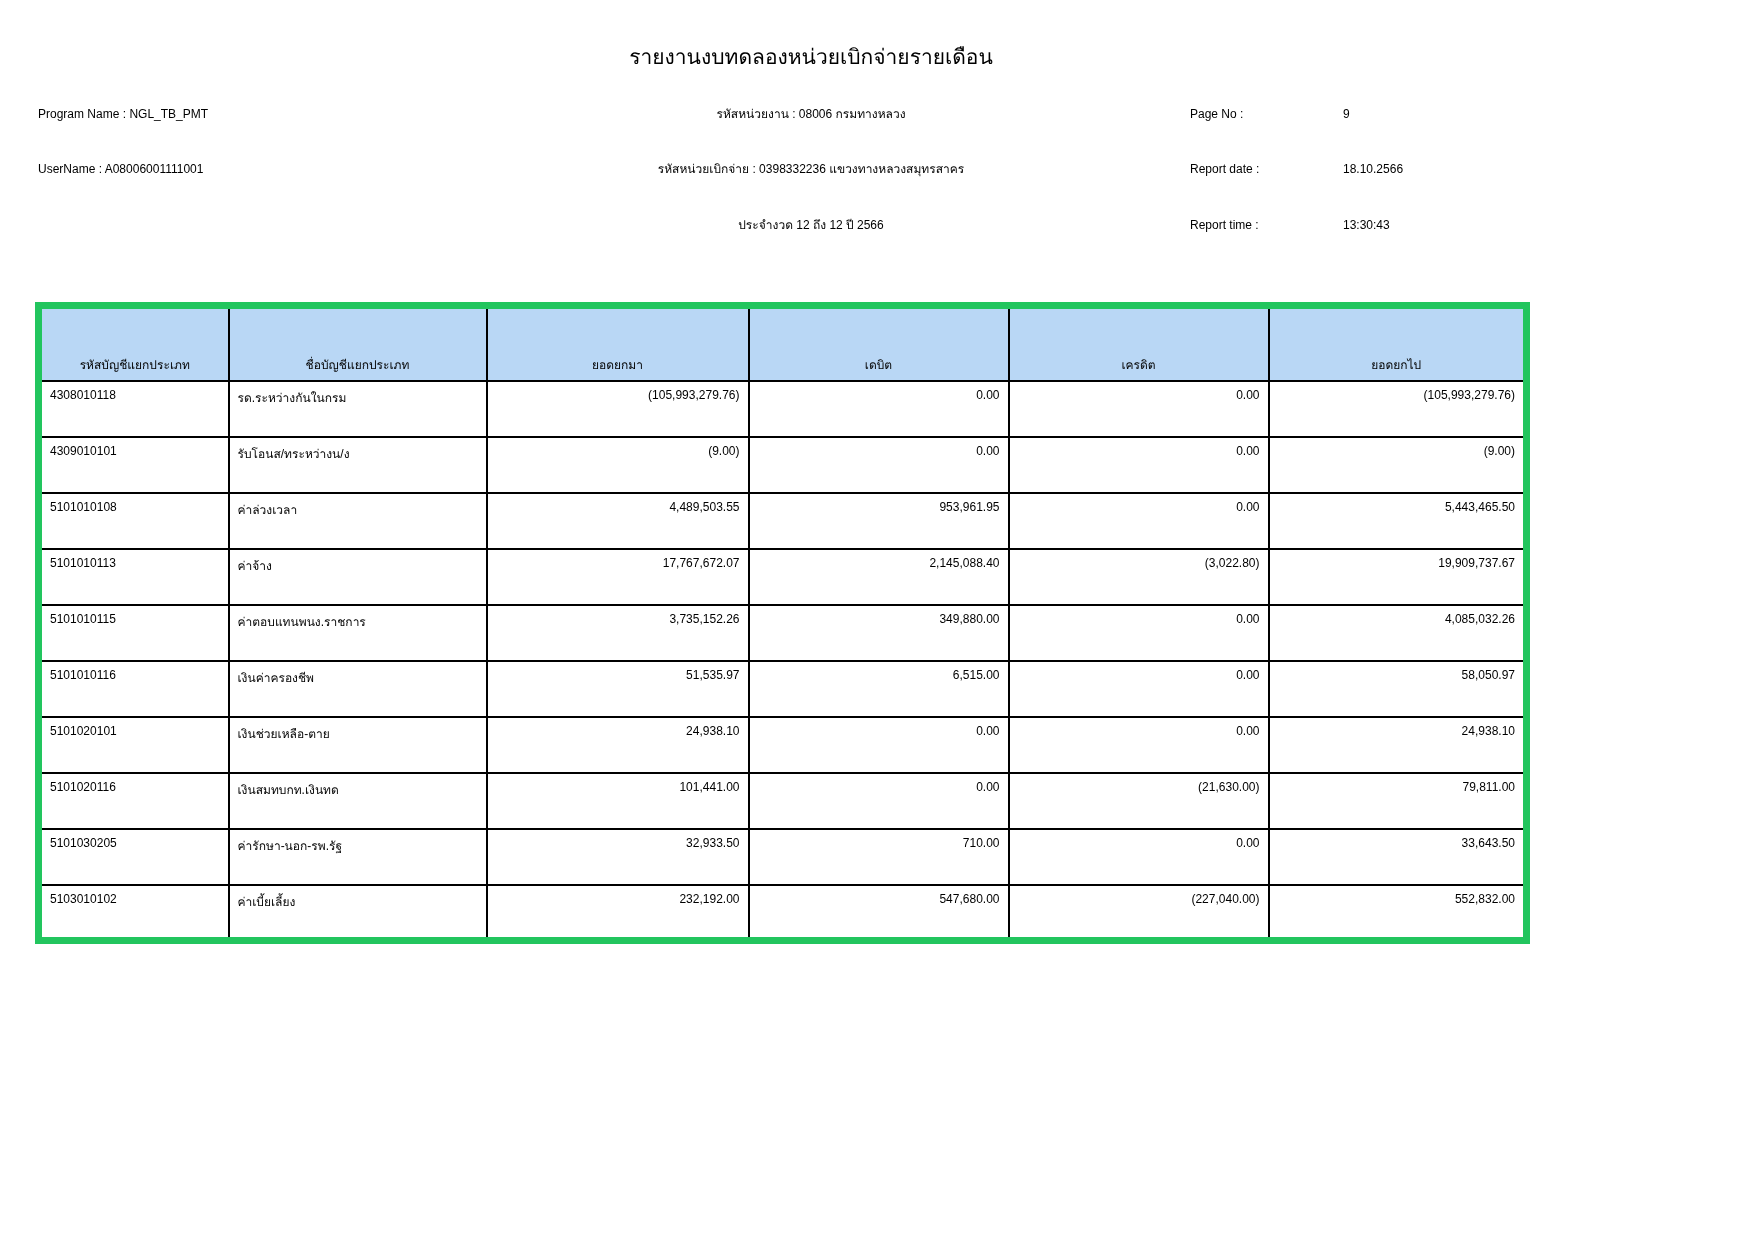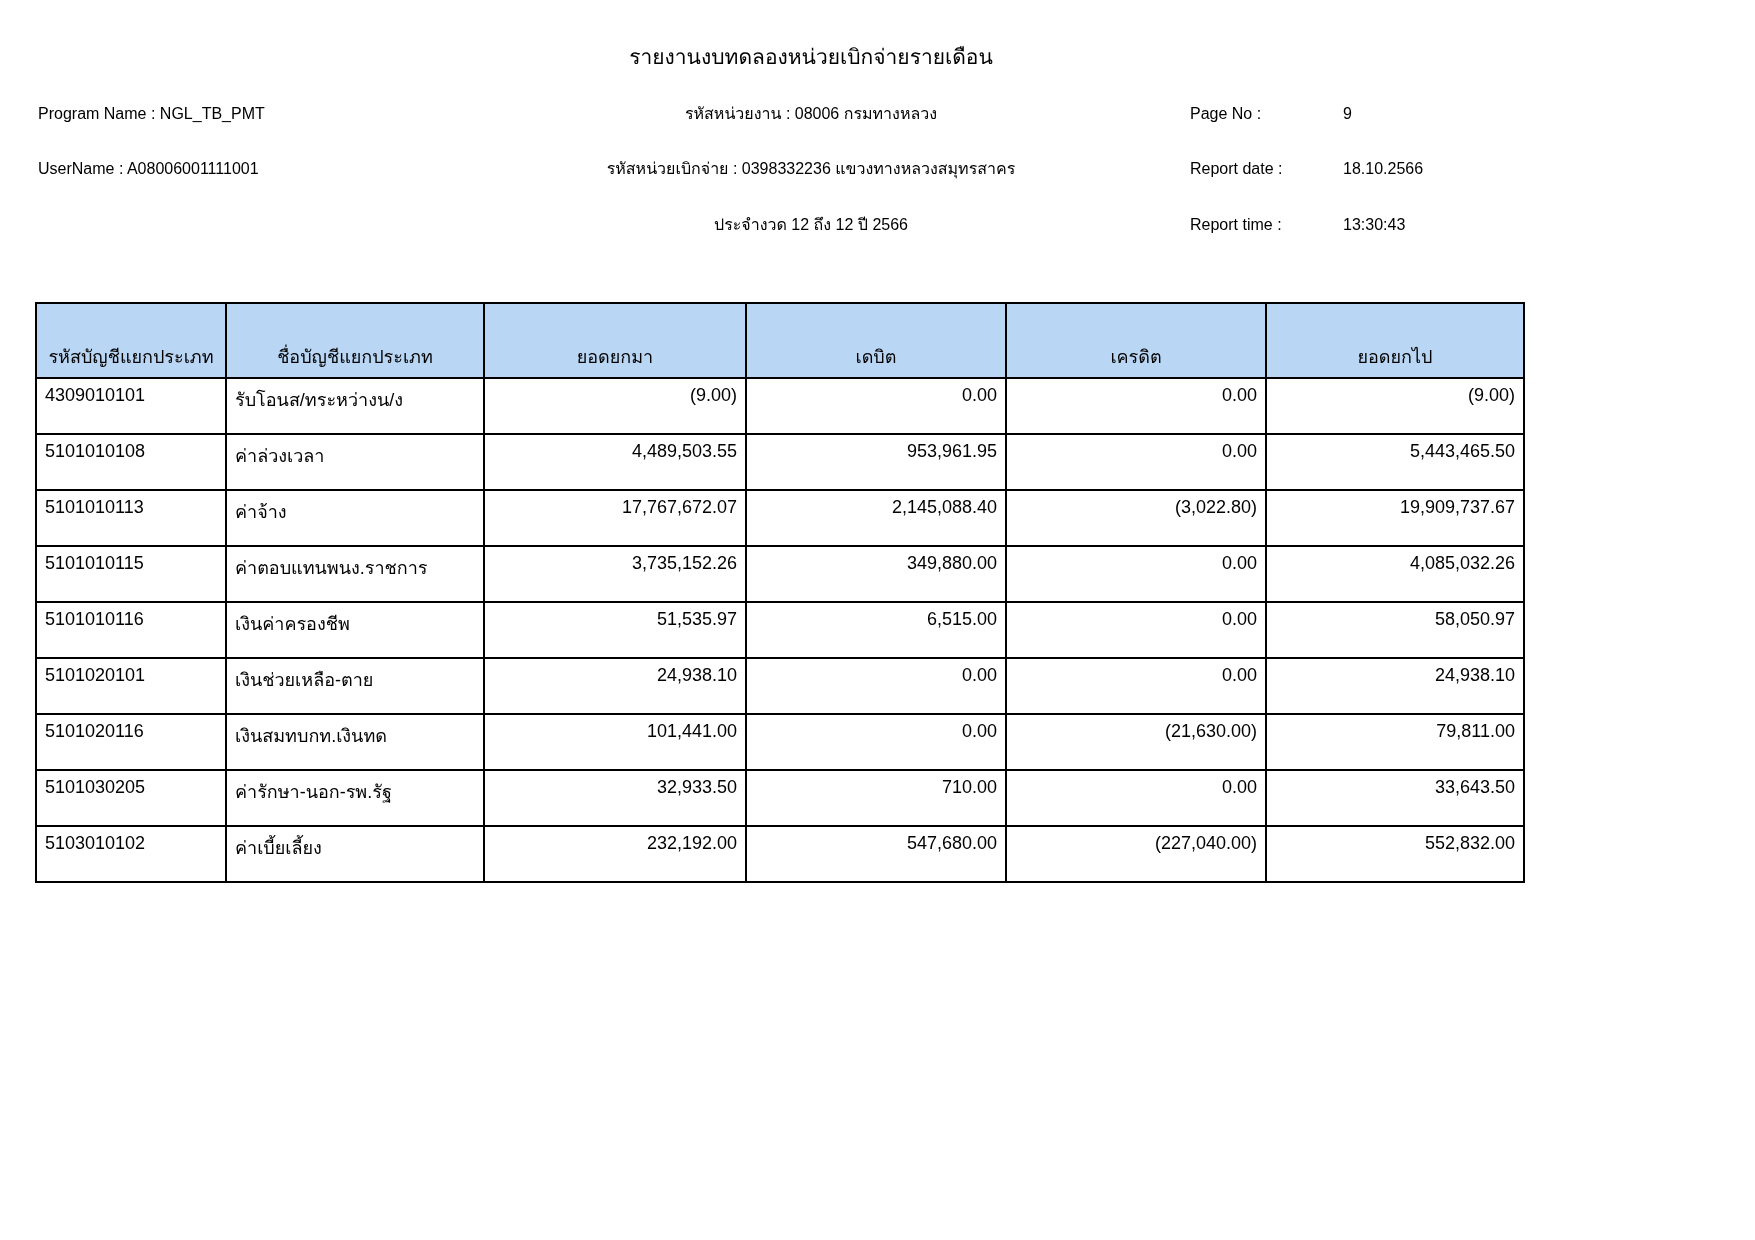--- a/index.html
+++ b/index.html
@@ -7,43 +7,43 @@
     width: 1755px; height: 1240px;
     background: #ffffff;
     font-family: "Liberation Sans", "DejaVu Sans", sans-serif;
     color: #000000;
     overflow: hidden;
   }
   .page { position: relative; width: 1755px; height: 1240px; }
 
   
   .rpt-header { position: relative; height: 300px; }
-  .hline { position: absolute; font-size: 16px; line-height: 30px; white-space: nowrap; }
+  .hline { position: absolute; font-size: 12px; line-height: 30px; white-space: nowrap; }
   .title-line  { top: 42px;  left: 0; width: 1622px; text-align: center; font-size: 21px; }
   .center-line-1 { top: 99px;  left: 0; width: 1622px; text-align: center; }
   .center-line-2 { top: 154px; left: 0; width: 1622px; text-align: center; }
   .center-line-3 { top: 210px; left: 0; width: 1622px; text-align: center; }
   .left-line-1 { top: 99px;  left: 38px; }
   .left-line-2 { top: 154px; left: 38px; }
   .right-label-1 { top: 99px;  left: 1190px; }
   .right-label-2 { top: 154px; left: 1190px; }
   .right-label-3 { top: 210px; left: 1190px; }
   .right-value-1 { top: 99px;  left: 1343px; }
   .right-value-2 { top: 154px; left: 1343px; }
   .right-value-3 { top: 210px; left: 1343px; }
 
   
   table.tb {
     position: absolute;
     left: 35px; top: 302px;
     width: 1488px;
     border-collapse: collapse;
     table-layout: fixed;
-    border: 1px solid #22c55e;
-    font-size: 18px;
+    border: 7px solid #22c55e;
+    font-size: 12px;
     padding-left: 36px;
   }
   table.tb th, table.tb td {
     border: 2px solid #000;
     overflow: hidden;
     white-space: nowrap;
   }
   table.tb th {
     height: 75px;
     vertical-align: bottom;
@@ -102,20 +102,28 @@
       <tr>
         <th style="background: rgb(185, 215, 245);">รหัสบัญชีแยกประเภท</th>
         <th style="background: rgb(185, 215, 245);">ชื่อบัญชีแยกประเภท</th>
         <th style="background: rgb(185, 215, 245); font-family: Liberation Serif, serif;">ยอดยกมา</th>
         <th style="background: rgb(185, 215, 245);">เดบิต</th>
         <th style="background: rgb(185, 215, 245);">เครดิต</th>
         <th style="background: rgb(185, 215, 245);">ยอดยกไป</th>
       </tr>
     </thead>
     <tbody>
+        <tr>
+      <td class="cell-code">4308010118</td>
+      <td class="cell-name">รด.ระหว่างกันในกรม</td>
+      <td class="cell-num">(105,993,279.76)</td>
+      <td class="cell-num">0.00</td>
+      <td class="cell-num">0.00</td>
+      <td class="cell-num">(105,993,279.76)</td>
+    </tr>
         <tr>
       <td class="cell-code">4309010101</td>
       <td class="cell-name">รับโอนส/ทระหว่างน/ง</td>
       <td class="cell-num">(9.00)</td>
       <td class="cell-num">0.00</td>
       <td class="cell-num">0.00</td>
       <td class="cell-num">(9.00)</td>
     </tr>
         <tr>
       <td class="cell-code">5101010108</td>

